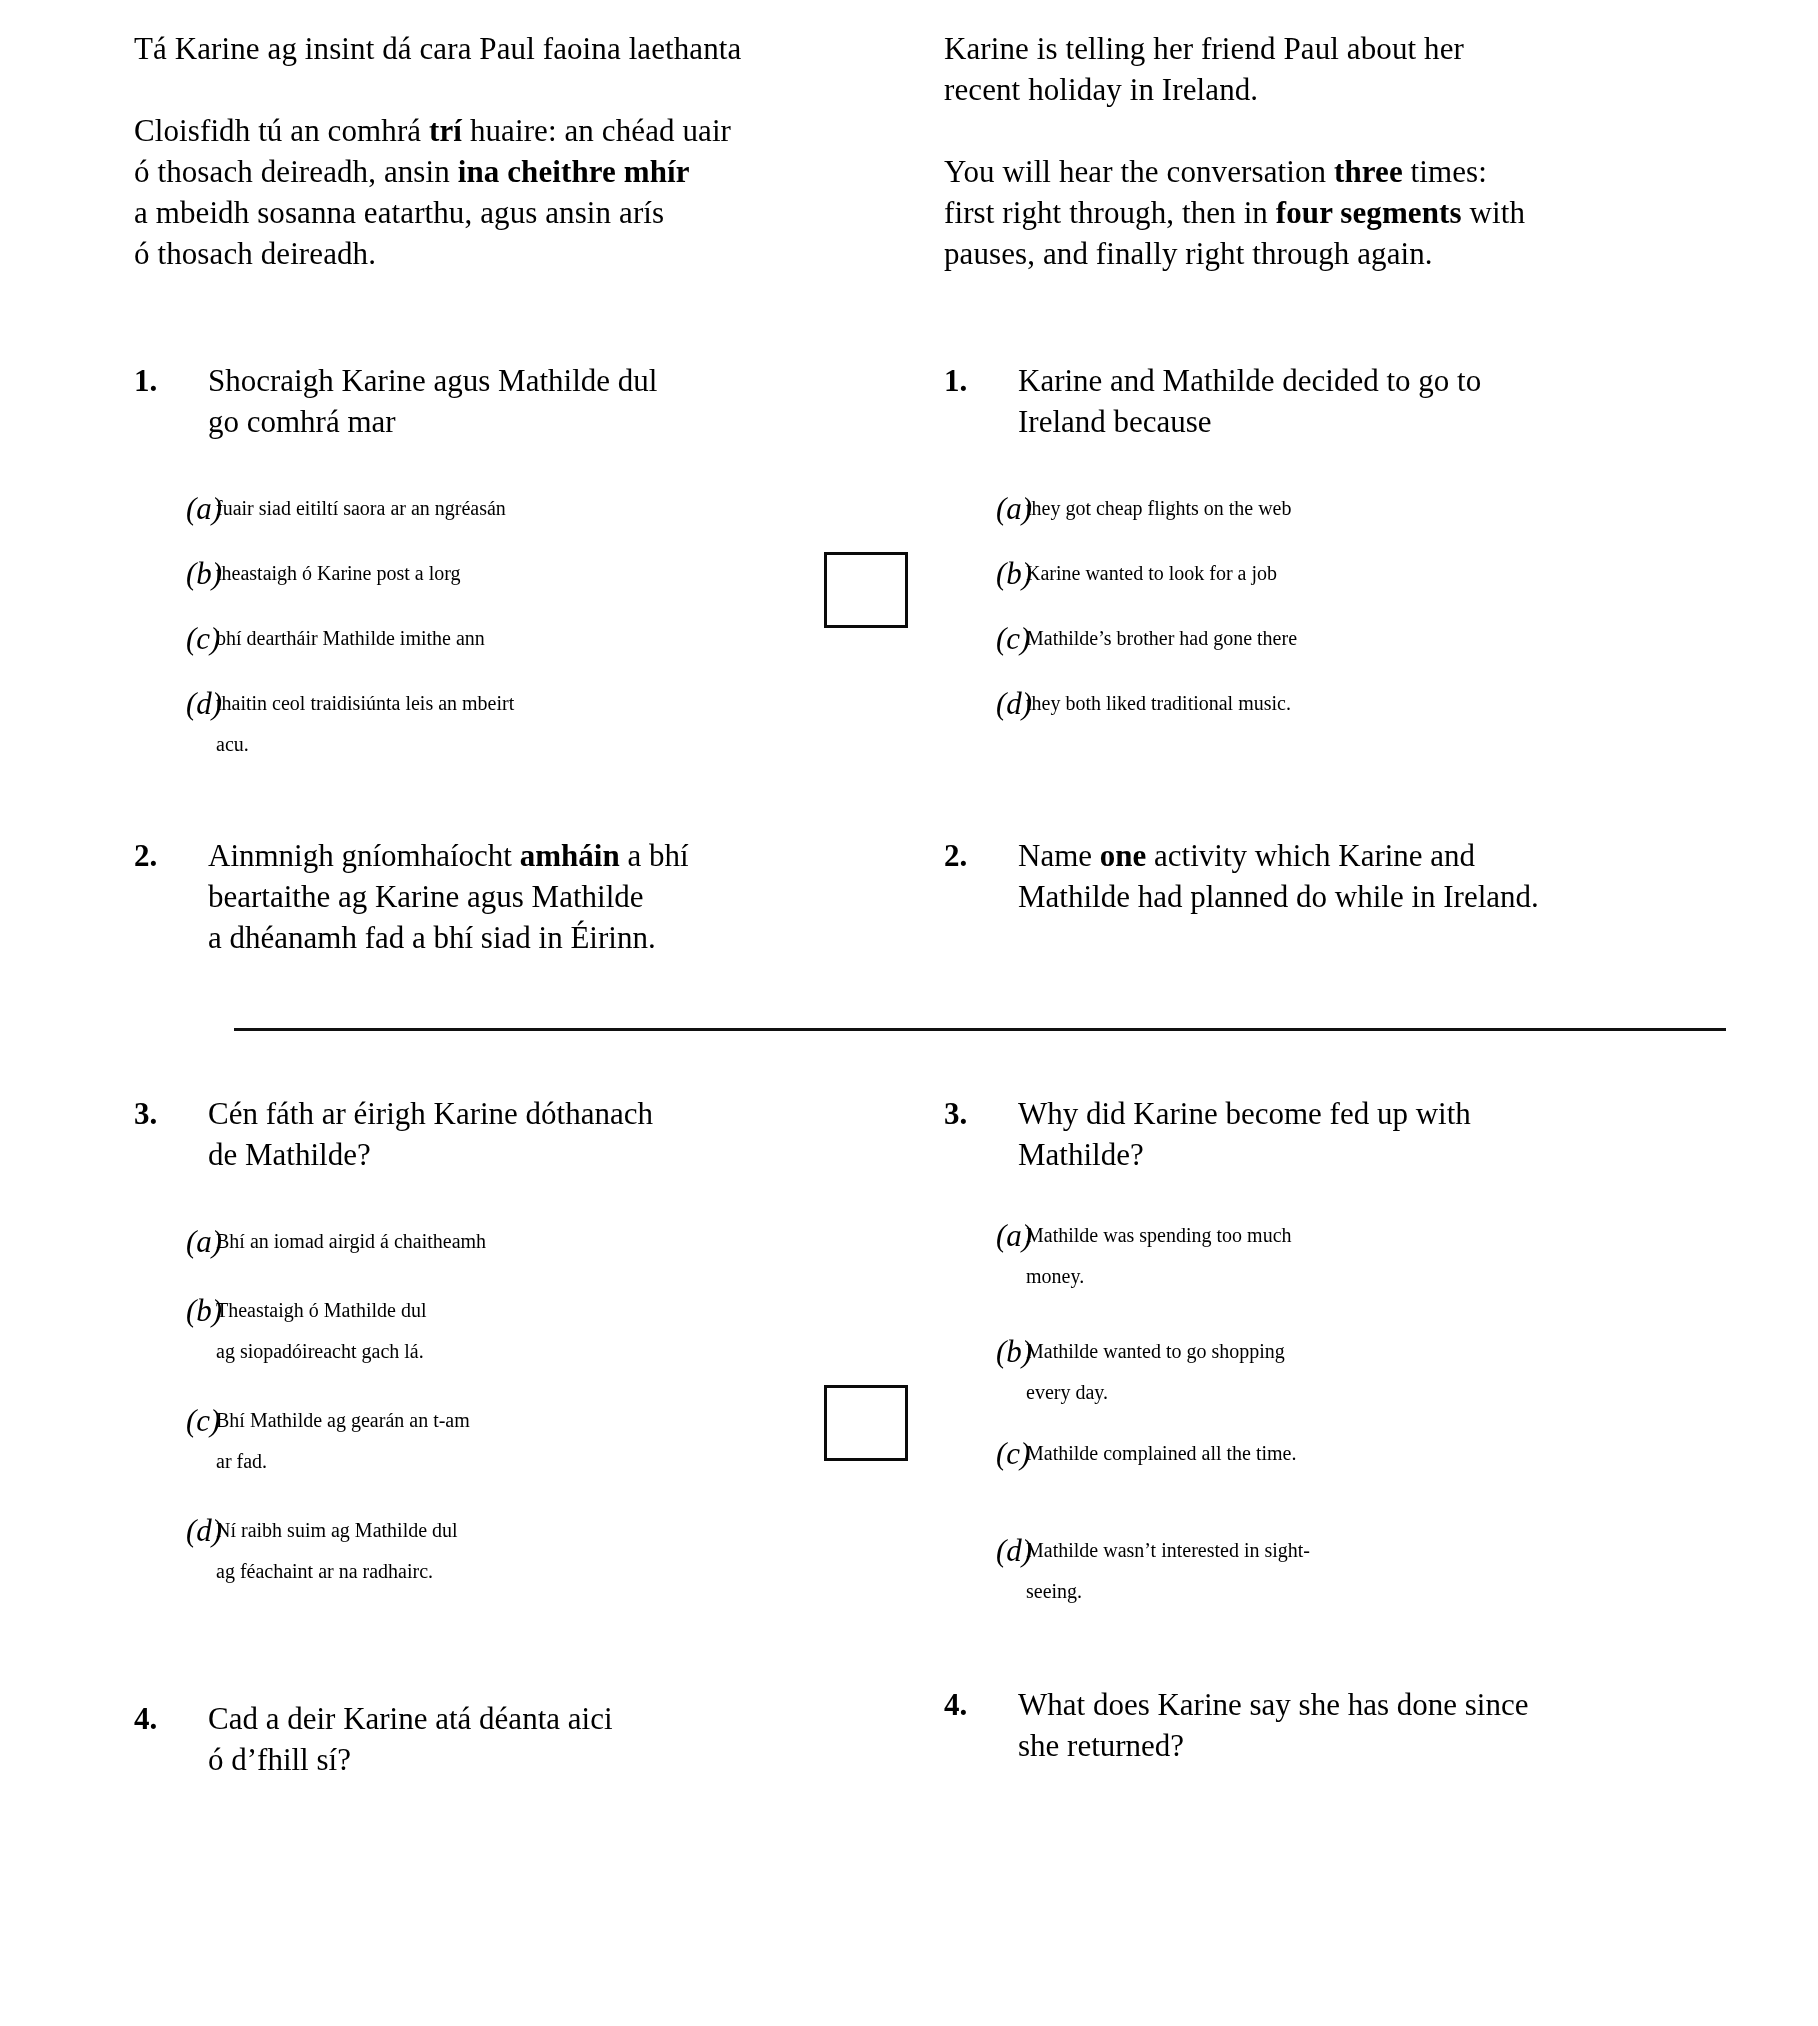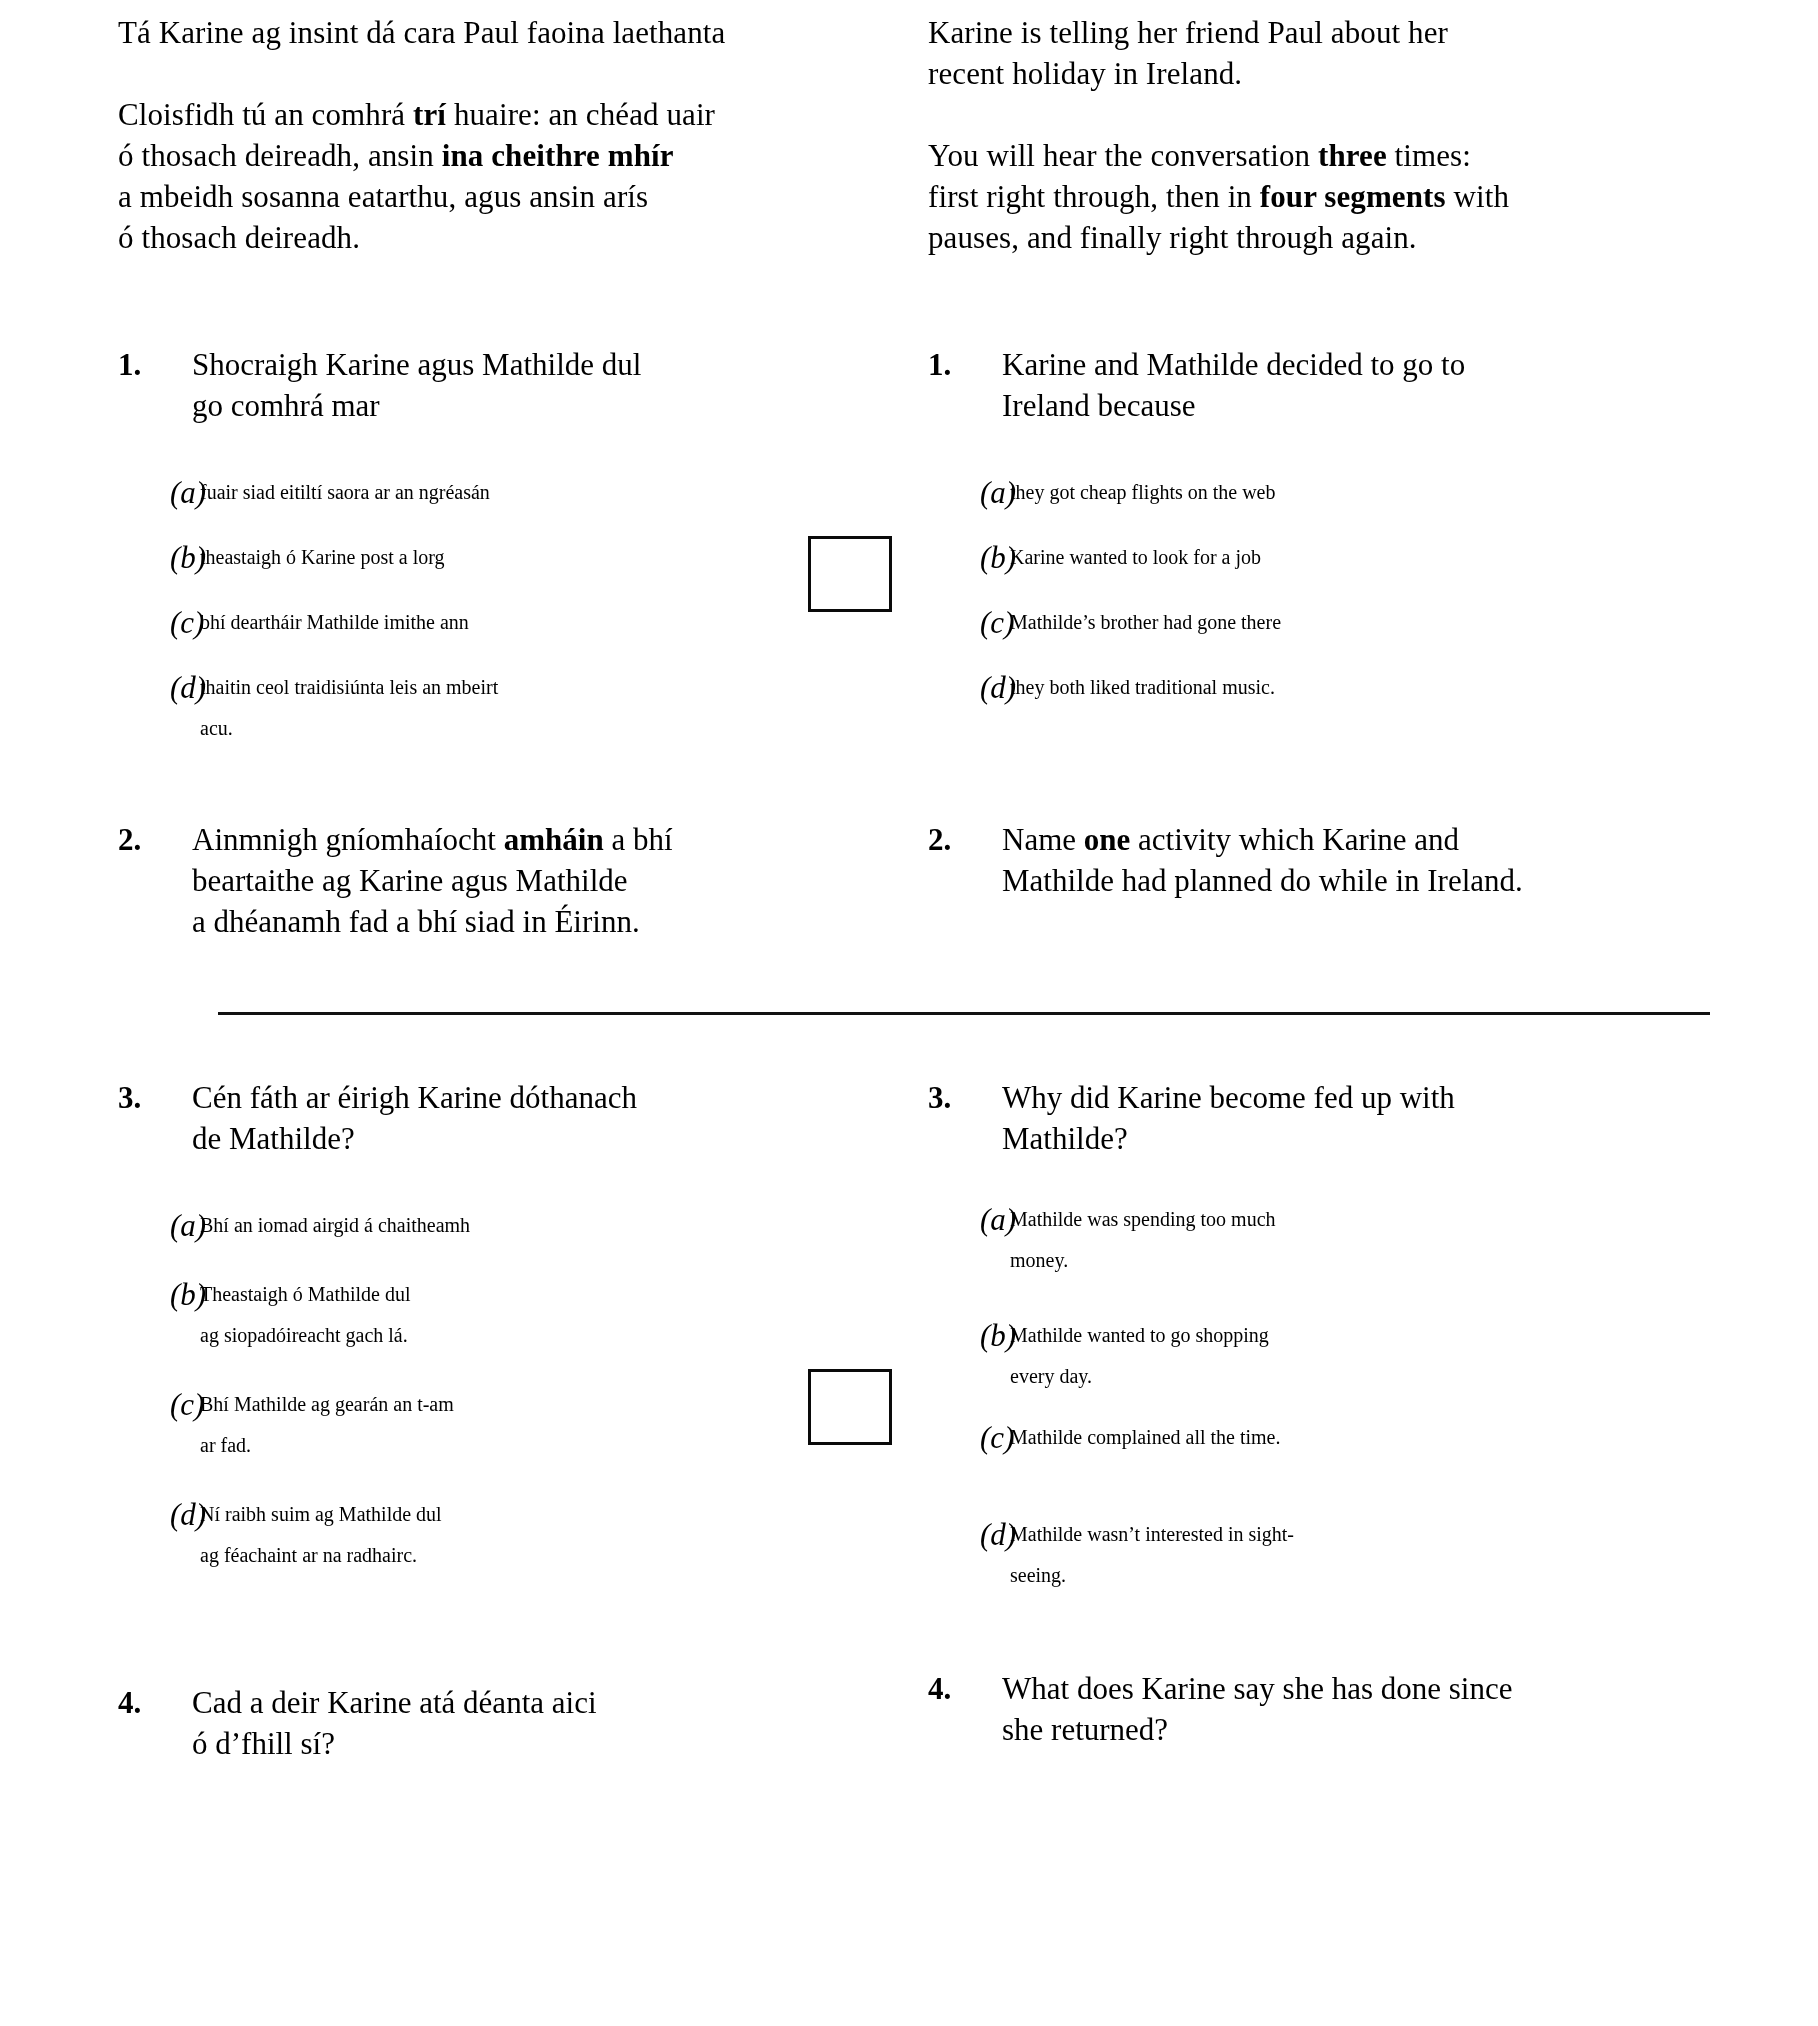--- a/index.html
+++ b/index.html
@@ -13,21 +13,21 @@
     font-family: "Liberation Serif", "DejaVu Serif", serif;
     color: #000000;
     position: relative;
     overflow: hidden;
   }
 
   .page {
     position: relative;
     width: 1818px;
     height: 1970px;
-    padding: 0;
+    padding: 16px;
     box-sizing: border-box;
   }
 
   
   .cols {
     display: grid;
     grid-template-columns: 790px 138px 890px;
     column-gap: 0;
   }
   .col-ga { padding-left: 118px; box-sizing: border-box; }

